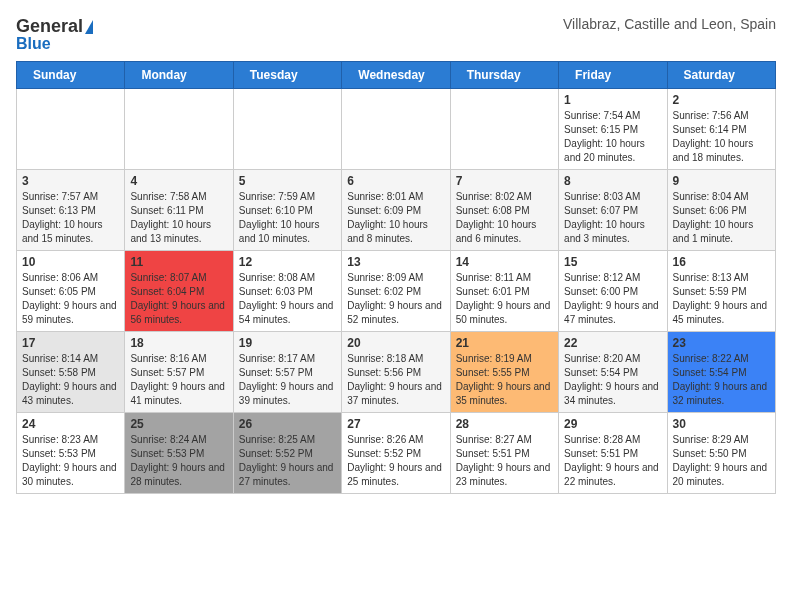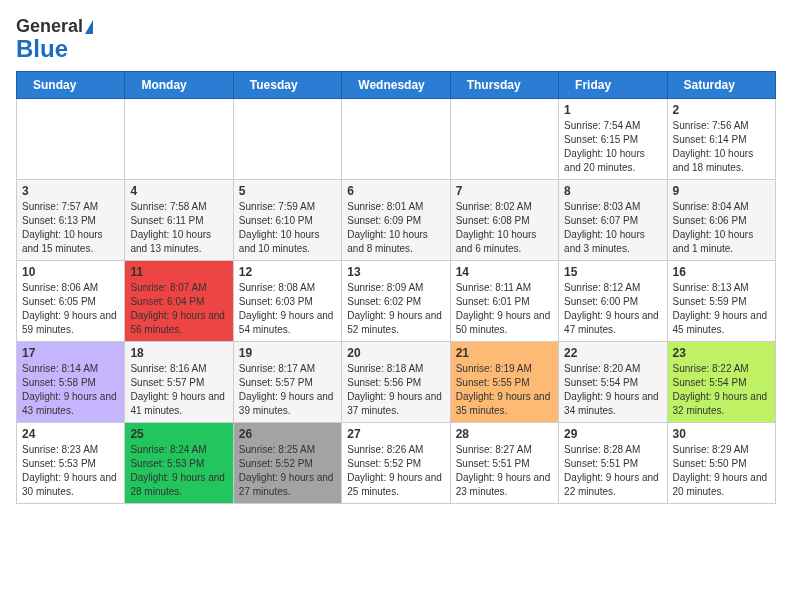--- a/index.html
+++ b/index.html
@@ -93,23 +93,24 @@
   </style>
 </head>
 <body>
 
 <div class="header">
   <div class="logo">
     <div class="logo-row">
       <span style="font-size:18px;font-weight:bold;color:#333;">General</span>
       <span class="logo-triangle"></span>
     </div>
-    <span style="font-size:24px;font-weight:bold;color:#1a6dbf;margin-top:-2px;">Blue</span>
+    <span style="font-size:16px;font-weight:bold;color:#1a6dbf;margin-top:-2px;">Blue</span>
   </div>
   <div class="title-area">
+    <div class="location">Villabraz, Castille and Leon, Spain</div>
   </div>
 </div>
 
 <table class="calendar">
   <thead>
     <tr>
     <th>Sunday</th>
         <th>Monday</th>
         <th>Tuesday</th>
         <th>Wednesday</th>
@@ -188,21 +189,21 @@
         <td style="background: rgb(255, 255, 255);">
           <span class="day-number">15</span>
           <div class="day-info">Sunrise: 8:12 AM<br>Sunset: 6:00 PM<br>Daylight: 9 hours and 47 minutes.</div>
         </td>
         <td style="background: rgb(255, 255, 255); border-radius: 27px;">
           <span class="day-number">16</span>
           <div class="day-info">Sunrise: 8:13 AM<br>Sunset: 5:59 PM<br>Daylight: 9 hours and 45 minutes.</div>
         </td>
       </tr>
       <tr>
-        <td style="background: #c4b5fd;">
+        <td style="background: #e5e5e5;">
           <span class="day-number">17</span>
           <div class="day-info">Sunrise: 8:14 AM<br>Sunset: 5:58 PM<br>Daylight: 9 hours and 43 minutes.</div>
         </td>
         <td style="background: rgb(245, 245, 245);">
           <span class="day-number">18</span>
           <div class="day-info">Sunrise: 8:16 AM<br>Sunset: 5:57 PM<br>Daylight: 9 hours and 41 minutes.</div>
         </td>
         <td style="background: rgb(245, 245, 245);">
           <span class="day-number">19</span>
           <div class="day-info">Sunrise: 8:17 AM<br>Sunset: 5:57 PM<br>Daylight: 9 hours and 39 minutes.</div>
@@ -212,31 +213,31 @@
           <div class="day-info">Sunrise: 8:18 AM<br>Sunset: 5:56 PM<br>Daylight: 9 hours and 37 minutes.</div>
         </td>
         <td style="background: #fdba74;">
           <span class="day-number">21</span>
           <div class="day-info">Sunrise: 8:19 AM<br>Sunset: 5:55 PM<br>Daylight: 9 hours and 35 minutes.</div>
         </td>
         <td style="background: rgb(245, 245, 245);">
           <span class="day-number">22</span>
           <div class="day-info">Sunrise: 8:20 AM<br>Sunset: 5:54 PM<br>Daylight: 9 hours and 34 minutes.</div>
         </td>
-        <td style="background: #bef264;">
+        <td style="background: #3b82f6;">
           <span class="day-number">23</span>
           <div class="day-info">Sunrise: 8:22 AM<br>Sunset: 5:54 PM<br>Daylight: 9 hours and 32 minutes.</div>
         </td>
       </tr>
       <tr>
         <td style="background: rgb(255, 255, 255);">
           <span class="day-number">24</span>
           <div class="day-info">Sunrise: 8:23 AM<br>Sunset: 5:53 PM<br>Daylight: 9 hours and 30 minutes.</div>
         </td>
-        <td style="background: #22c55e;">
+        <td style="background: #a3a3a3;">
           <span class="day-number">25</span>
           <div class="day-info">Sunrise: 8:24 AM<br>Sunset: 5:53 PM<br>Daylight: 9 hours and 28 minutes.</div>
         </td>
         <td style="background: #a3a3a3;">
           <span class="day-number">26</span>
           <div class="day-info">Sunrise: 8:25 AM<br>Sunset: 5:52 PM<br>Daylight: 9 hours and 27 minutes.</div>
         </td>
         <td style="background: rgb(255, 255, 255);">
           <span class="day-number">27</span>
           <div class="day-info">Sunrise: 8:26 AM<br>Sunset: 5:52 PM<br>Daylight: 9 hours and 25 minutes.</div>

